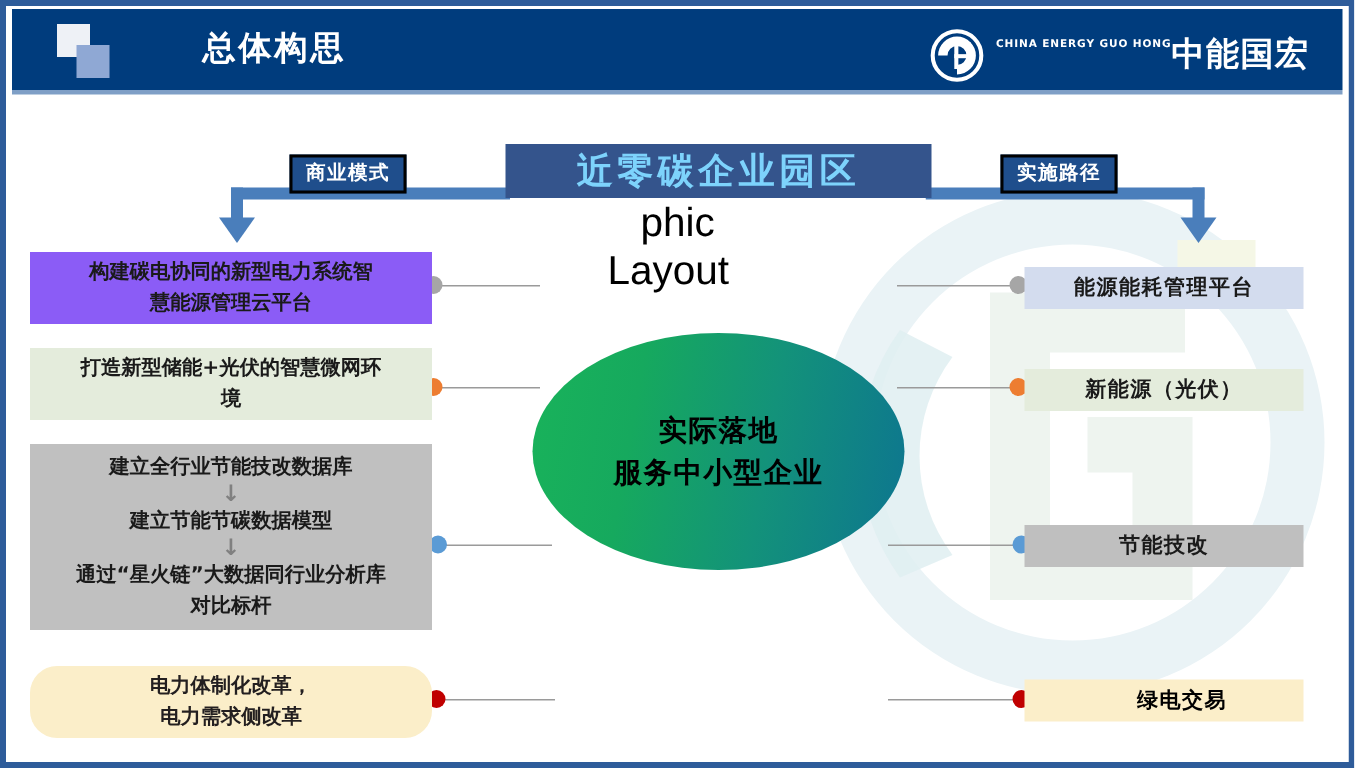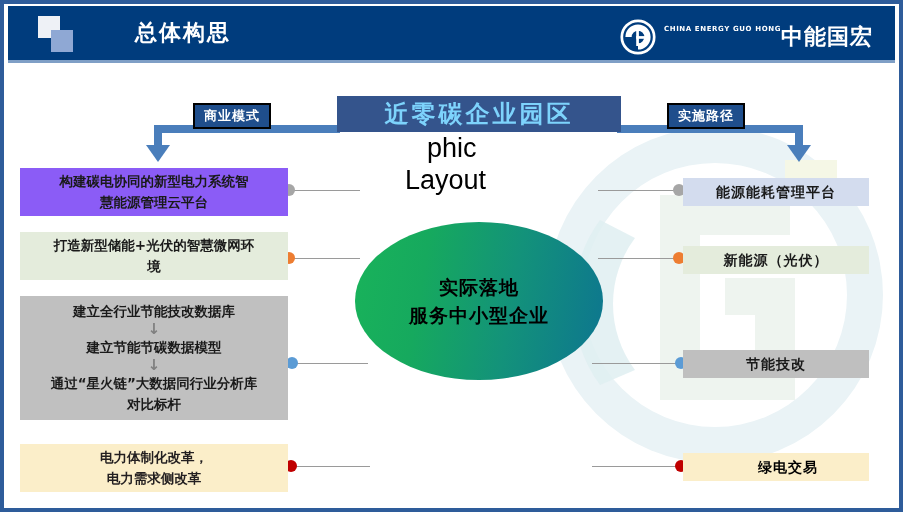--- a/index.html
+++ b/index.html
@@ -193,21 +193,21 @@
     line-height: 21px;
     display: flex;
     flex-direction: column;
     align-items: center;
     justify-content: center;
     padding: 3px 6px;
   }
   #lbox-1 { left: 20px; top: 168px; width: 268px; height: 48px; background: #8b5cf6; }
   #lbox-2 { left: 20px; top: 232px; width: 268px; height: 48px; background: #e4ecdc; }
   #lbox-3 { left: 20px; top: 296px; width: 268px; height: 124px; background: #c0c0c0; }
-  #lbox-4 { left: 20px; top: 444px; width: 268px; height: 48px; background: #fbeec9; }
+  #lbox-4 { left: 20px; top: 444px; width: 268px; height: 48px; background: #fbeec9; border-radius: 18px; }
 
   #lbox-4 .txt { color: #231f20; }
 
   .stack-line { display: block; }
   .stack-arrow {
     display: block;
     font-size: 15px;
     line-height: 13px;
     color: #808080;
     margin: 1px 0;

